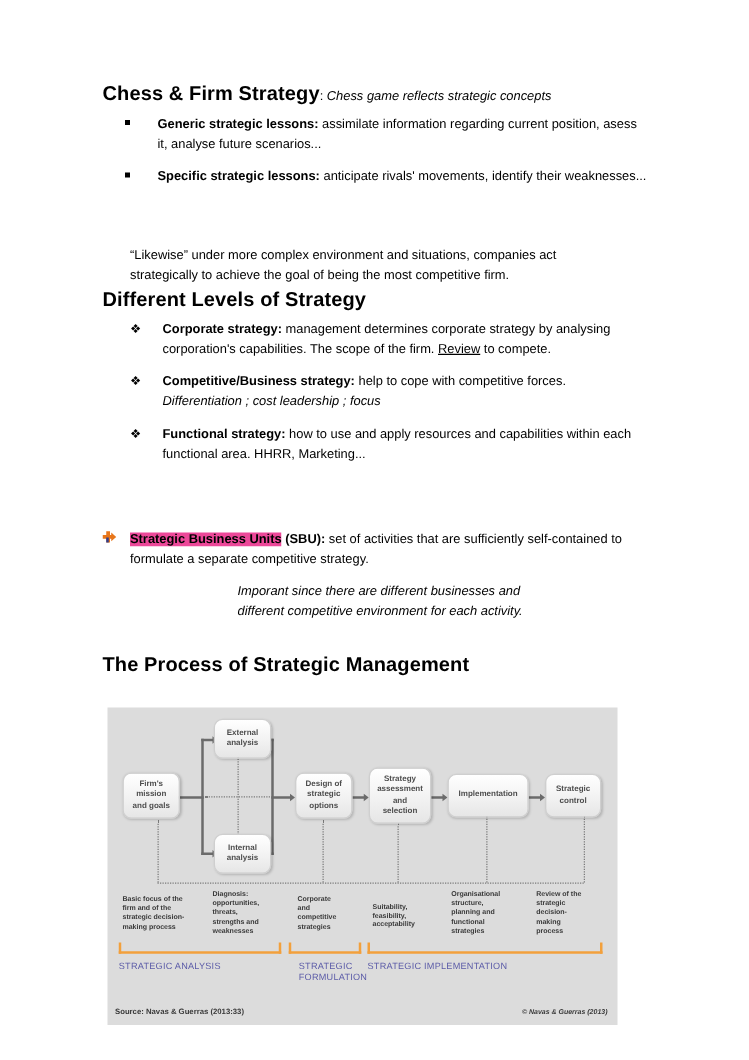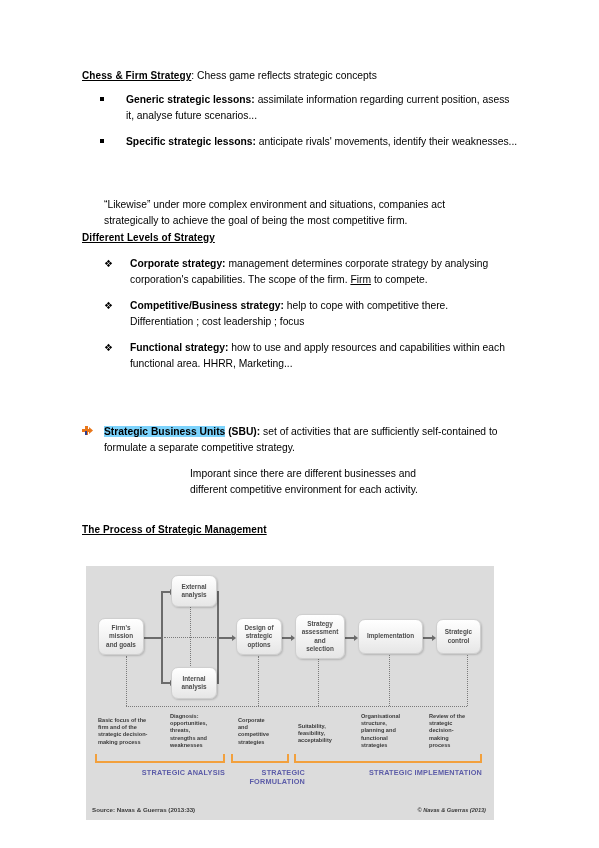--- a/index.html
+++ b/index.html
@@ -12,44 +12,44 @@
     font-family: "Liberation Sans", sans-serif;
     color: #000;
     position: relative;
     overflow: hidden;
   }
   .page { position: relative; width: 599px; height: 848px; padding: 0; }
 
   
   .blk { position: absolute; }
   .h-under {
-    font-size: 10px; font-weight: bold; text-decoration: underline;
+    font-size: 16px; font-weight: bold; 
     letter-spacing: 0.1px;
   }
   .body-txt { font-size: 10.3px; line-height: 15.6px; }
-  .ital { }
+  .ital { font-style: italic; }
   .bold { font-weight: bold; }
   .und { text-decoration: underline; }
 
   
   .bullet-row { position: relative; padding-left: 26px; }
   .bullet-mark {
     position: absolute; left: 0; top: 0;
     width: 20px; text-align: left;
     font-size: 10.3px; line-height: 15.6px;
   }
   .sq-bullet {
     display: inline-block; width: 4px; height: 4px;
     background: #000; vertical-align: middle;
     margin-top: -2px;
   }
   .diamond-bullet { font-size: 10px; line-height: 15.6px; color: #000; }
   .arrow-bullet { display: inline-block; line-height: 15.6px; }
 
-  .hl { background: #7dd3fc; margin-top: 28px; }
+  .hl { background: #ec4899; margin-top: 28px; }
 
   
   .diagram {
     position: absolute;
     left: 86px; top: 566px;
     width: 408px; height: 254px;
     background: #dcdcdc;
     font-family: "Liberation Sans", sans-serif;
     overflow: hidden;
   }
@@ -84,23 +84,23 @@
     text-align: left;
   }
   .brk {
     position: absolute;
     border: 2px solid #f2a03c;
     border-top: 0;
     height: 9px;
   }
   .phase {
     position: absolute;
-    color: #5c5ca8; font-weight: bold;
+    color: #5c5ca8; font-weight: normal;
     font-size: 7.3px; line-height: 9px;
-    text-align: right; letter-spacing: 0.2px;
+    text-align: left; letter-spacing: 0.2px;
   }
   .src {
     position: absolute; left: 6px; bottom: 7px;
     font-size: 6.2px; font-weight: bold; color: #3a3a3a;
   }
   .cpr {
     position: absolute; right: 8px; bottom: 7px;
     font-size: 5.6px; font-style: italic; font-weight: bold; color: #3a3a3a;
   }
 </style>
@@ -129,28 +129,28 @@
     </div>
   </div>
 
   <div class="blk body-txt" style="left:104px; top:177px; width:396px;margin-top:20px;">“Likewise” under more complex environment and situations, companies act strategically to achieve the goal of being the most competitive firm.</div>
 
   <div class="blk h-under" style="left:82px; top:232px;">Different Levels of Strategy</div>
 
   <div class="blk" style="left:104px; top:256px; width:420px;">
     <div class="bullet-row body-txt">
       <span class="bullet-mark diamond-bullet">❖</span>
-      <span class="bold">Corporate strategy:</span><span> management determines corporate strategy by analysing corporation's capabilities. The scope of the firm. </span><span class="und">Firm</span><span> to compete.</span>
+      <span class="bold">Corporate strategy:</span><span> management determines corporate strategy by analysing corporation's capabilities. The scope of the firm. </span><span class="und">Review</span><span> to compete.</span>
     </div>
   </div>
 
   <div class="blk" style="left:104px; top:298px; width:420px;">
     <div class="bullet-row body-txt">
       <span class="bullet-mark diamond-bullet">❖</span>
-      <span class="bold">Competitive/Business strategy:</span><span> help to cope with competitive there.</span><br>
+      <span class="bold">Competitive/Business strategy:</span><span> help to cope with competitive forces.</span><br>
       <span class="ital">Differentiation ; cost leadership ; focus</span>
     </div>
   </div>
 
   <div class="blk" style="left:104px; top:340px; width:420px;">
     <div class="bullet-row body-txt">
       <span class="bullet-mark diamond-bullet">❖</span>
       <span class="bold">Functional strategy:</span><span> how to use and apply resources and capabilities within each functional area. HHRR, Marketing...</span>
     </div>
   </div>

